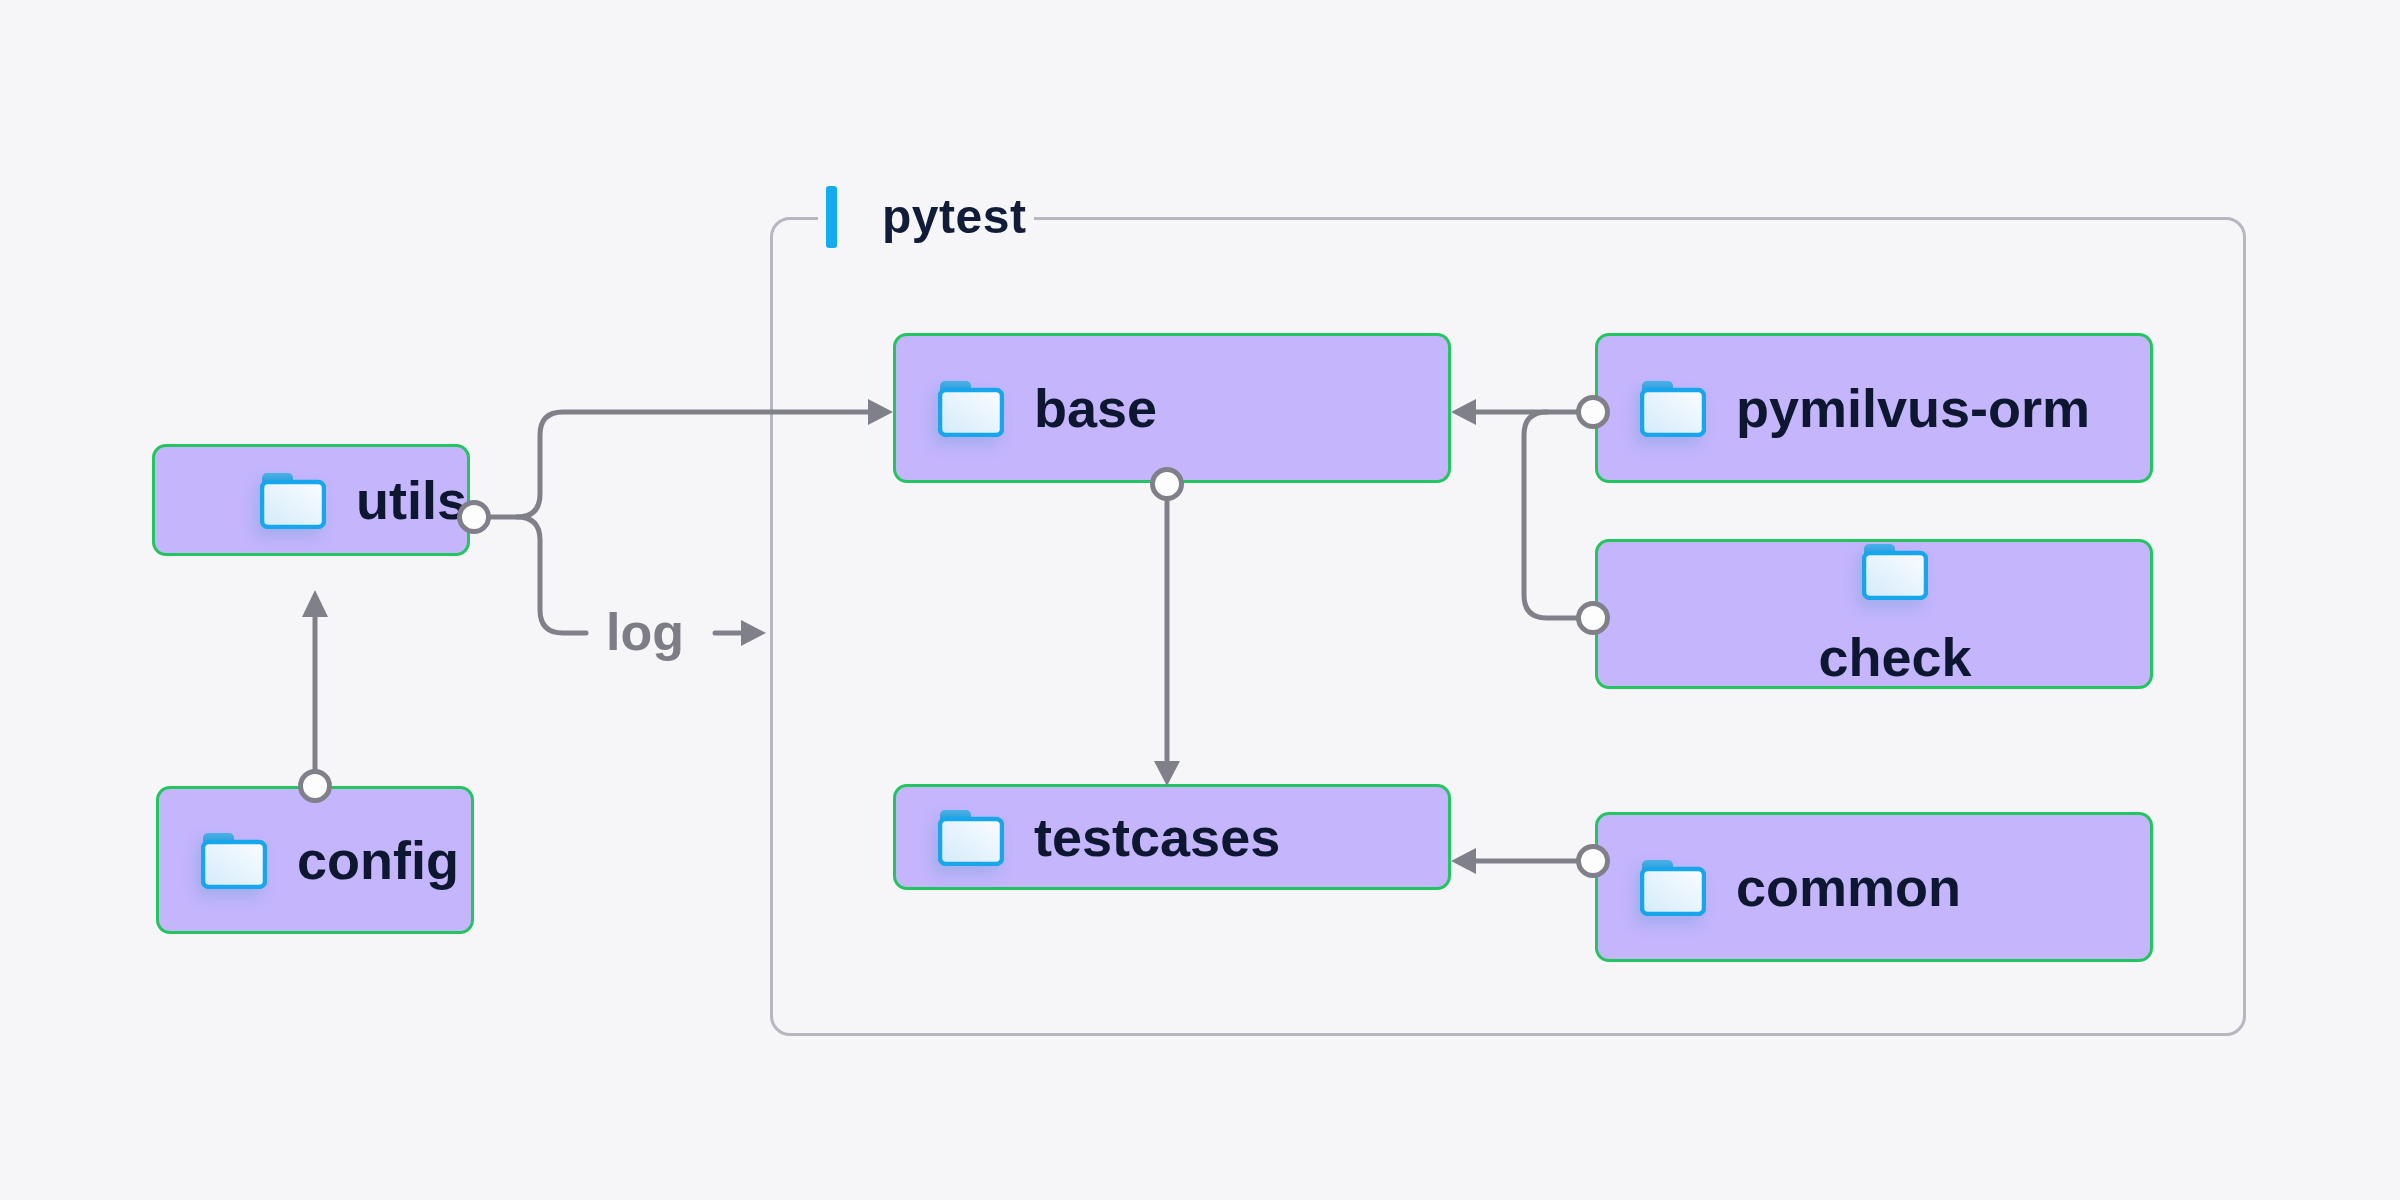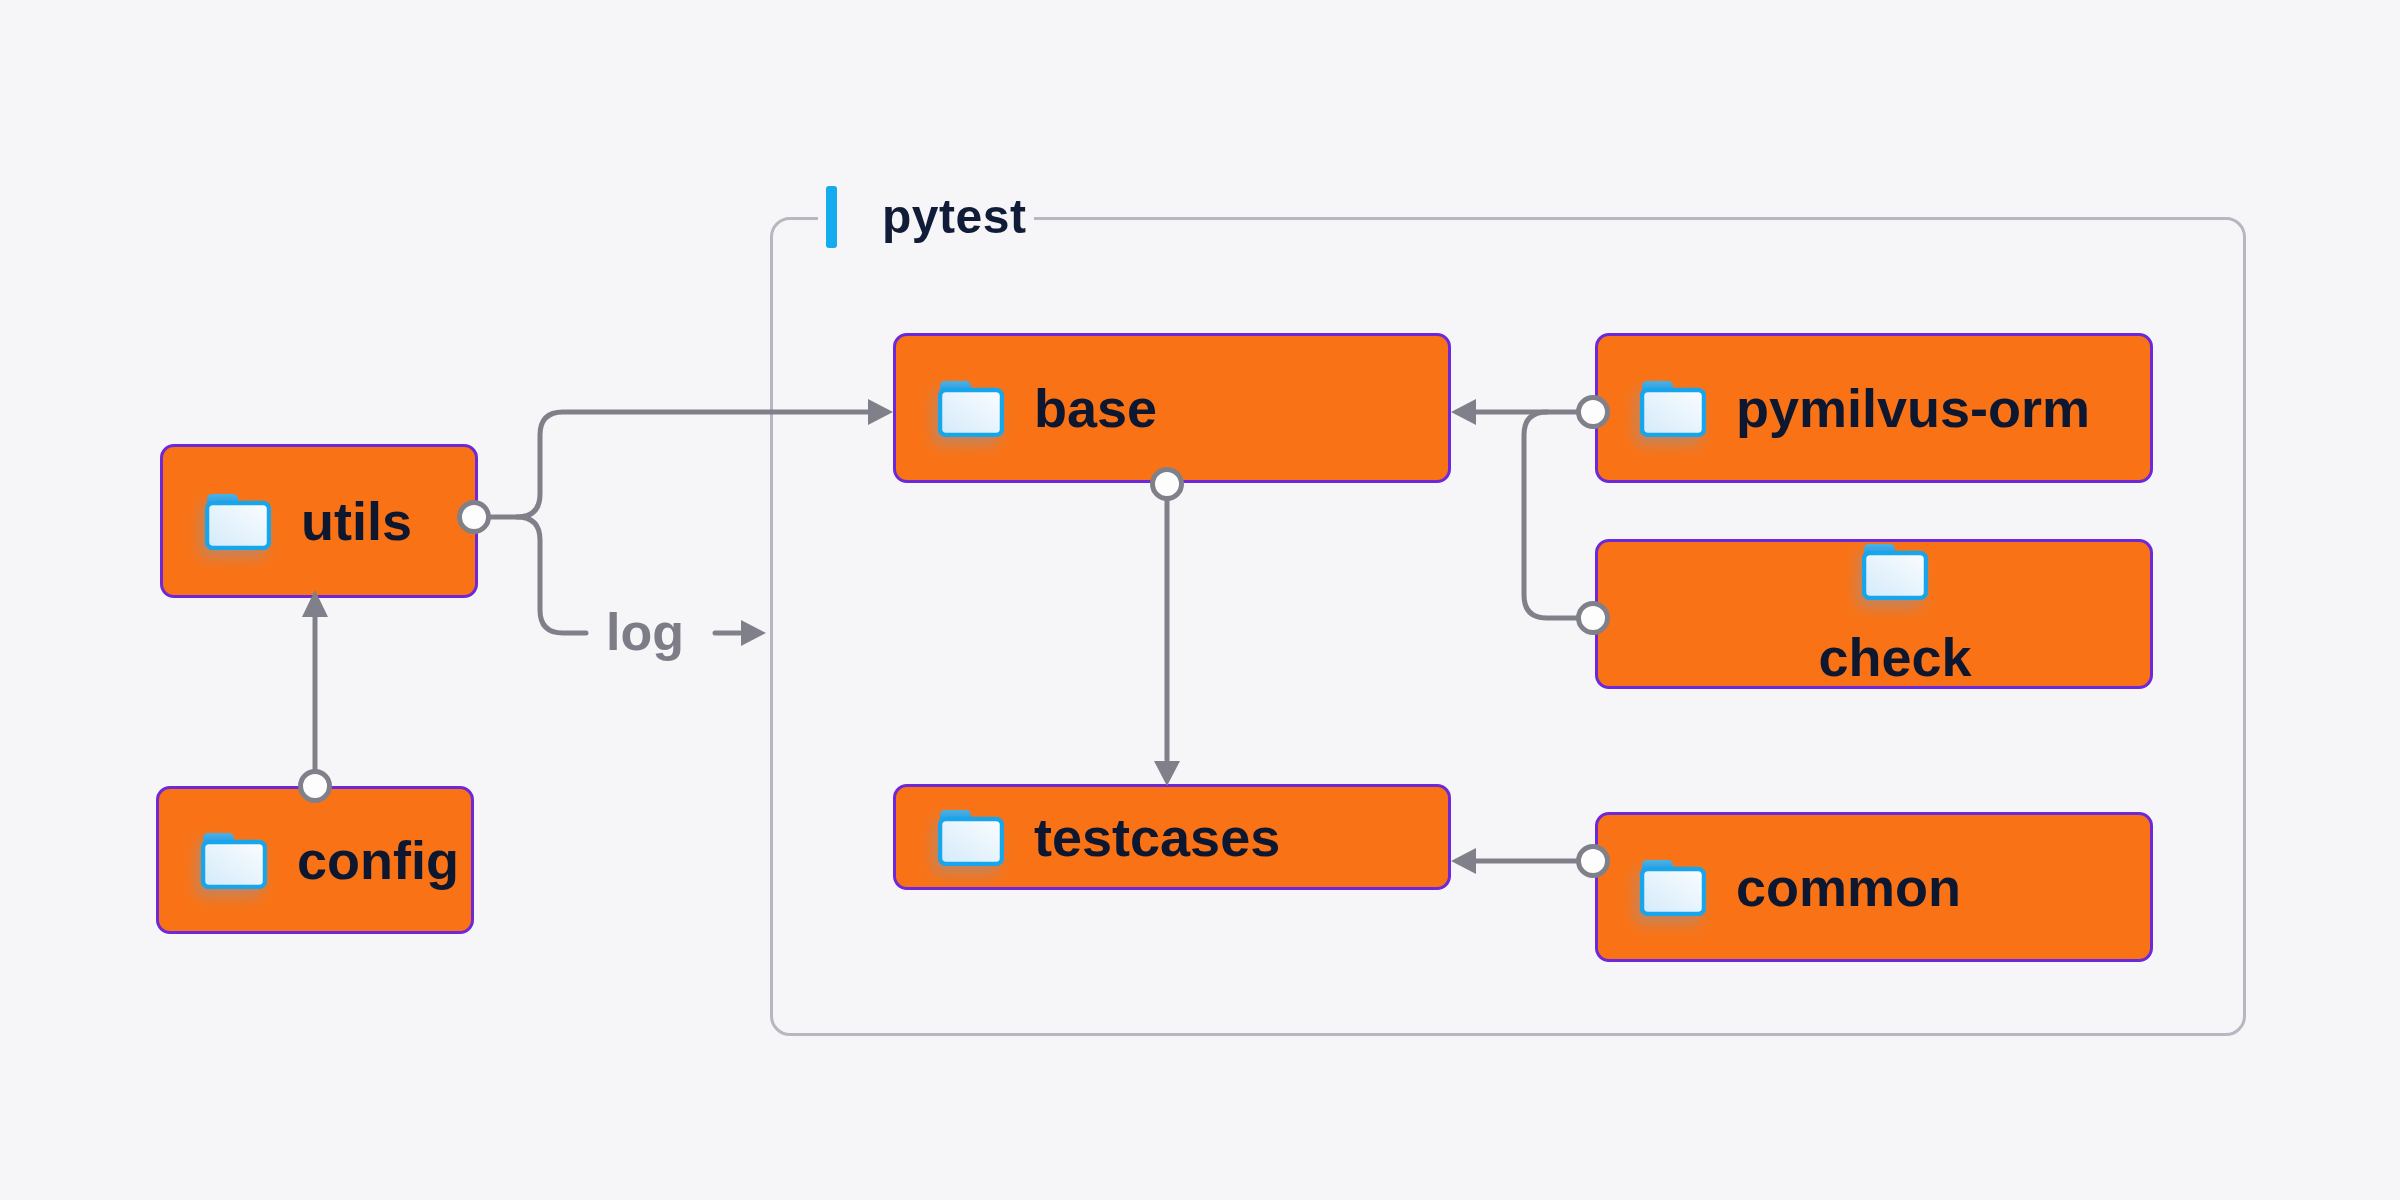--- a/index.html
+++ b/index.html
@@ -49,22 +49,22 @@
   }
 
   
   .node {
     position: absolute;
     box-sizing: border-box;
     display: flex;
     align-items: center;
     gap: 30px;
     padding-left: 42px;
-    background: #f97316;
-    border: 3px solid #6d28d9;
+    background: #c4b5fd;
+    border: 3px solid #22c55e;
     border-radius: 14px;
     z-index: 2;
     cursor: default;
   }
   .node .node-label {
     font-size: 54px;
     font-weight: bold;
     color: #0d1830;
     line-height: 1;
     white-space: nowrap;
@@ -122,21 +122,21 @@
     </defs>
   </svg>
 
   <div class="group" style="left:770px; top:217px; width:1470px; height:813px;"></div>
 
   <div class="group-label" style="left:818px; top:182px; height:70px;">
     <span class="accent-bar"></span>
     <span class="label-text">pytest</span>
   </div>
 
-  <div class="node" style="left:160px; top:444px; width:318px; height:154px;">
+  <div class="node" style="left:152px; top:444px; width:318px; height:112px;justify-content:flex-end;">
     <svg class="folder" viewBox="0 0 66 58">
       <rect x="2" y="2" width="31" height="18" rx="5" fill="url(#tabg)"></rect>
       <rect x="2" y="11" width="62" height="45" rx="6" fill="url(#foldg)" stroke="#17a6ec" stroke-width="4.5"></rect>
     </svg>
     <span class="node-label">utils</span>
   </div>
 
   <div class="node" style="left:156px; top:786px; width:318px; height:148px;">
     <svg class="folder" viewBox="0 0 66 58">
       <rect x="2" y="2" width="31" height="18" rx="5" fill="url(#tabg)"></rect>

